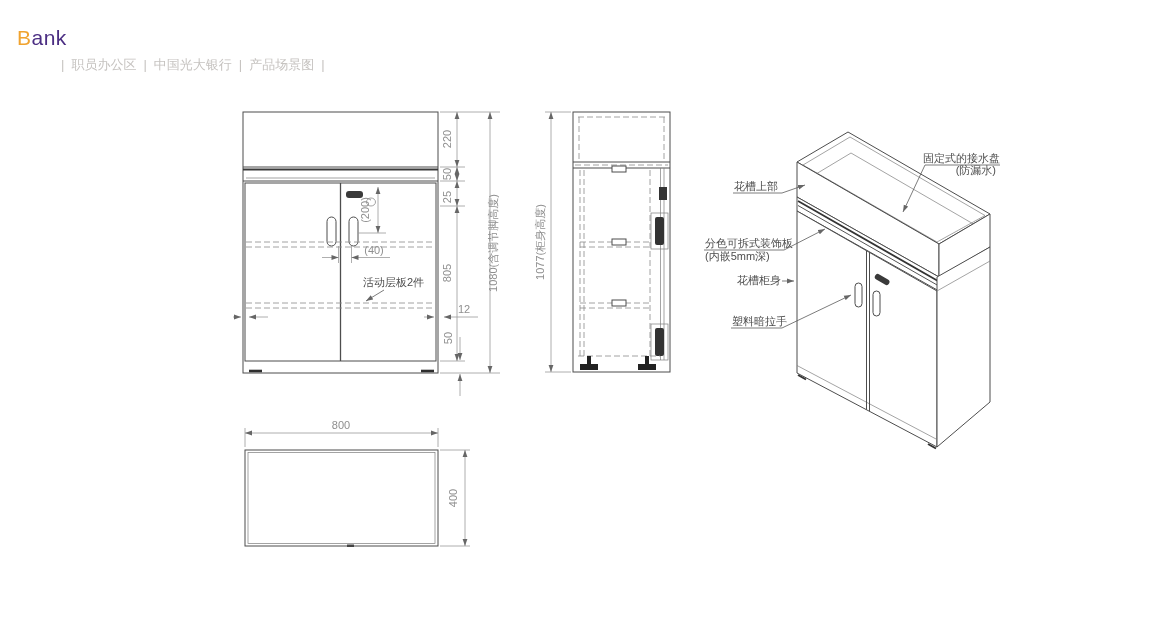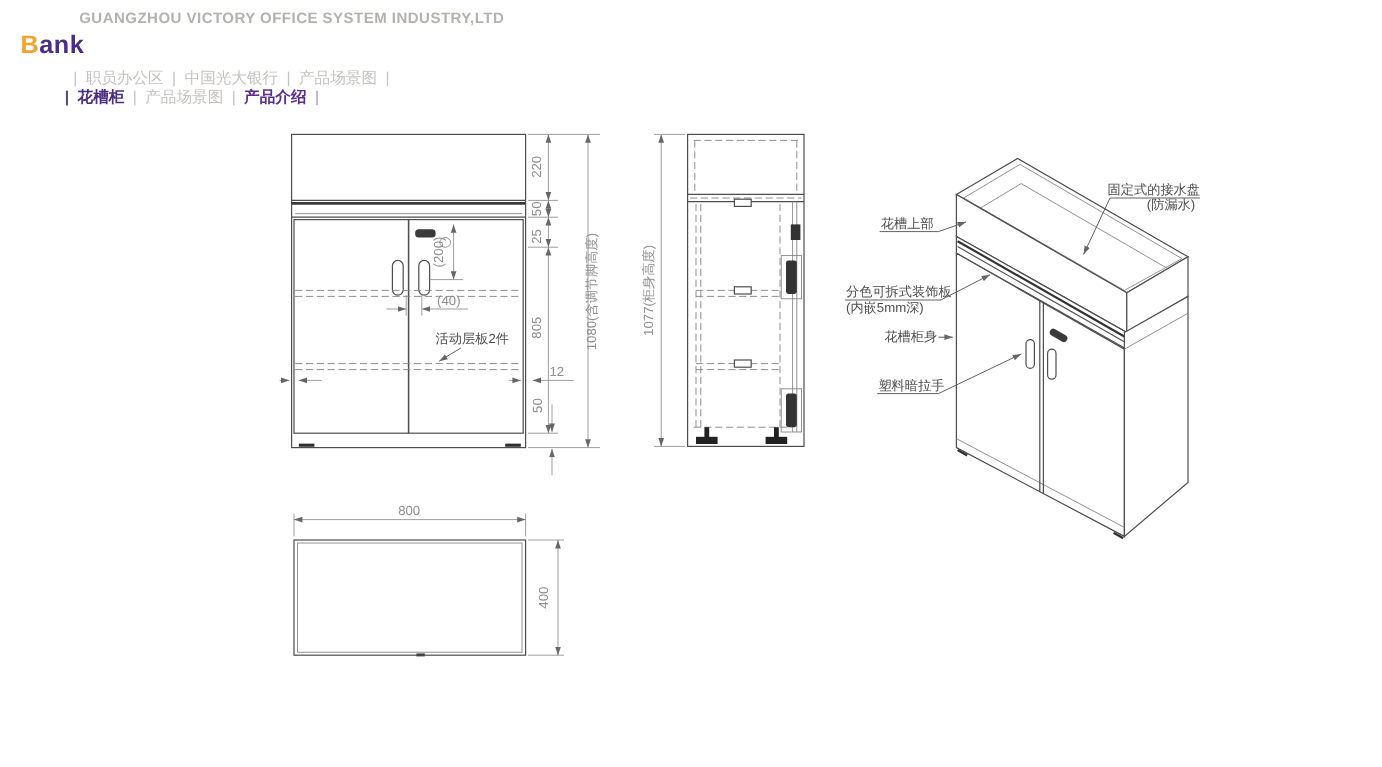--- a/index.html
+++ b/index.html
@@ -1,20 +1,20 @@
 <!DOCTYPE html>
 <html><head>
 <meta charset="utf-8">
 <style>
   html,body{margin:0;padding:0;background:#fff;width:1152px;height:639px;overflow:hidden;
     font-family:"Liberation Sans",sans-serif;}
   .abs{position:absolute;}
   #page{position:relative;width:1152px;height:639px;background:#fff;}
   .company{left:66px;top:8px;font-size:12.5px;font-weight:bold;color:#b4b1ae;letter-spacing:.4px;}
-  .logoline{left:17px;top:26px;font-size:21px;font-weight:bold;letter-spacing:.5px;}
+  .logoline{left:17px;top:26px;font-size:21px;font-weight:normal;letter-spacing:.5px;}
   .logo-b{color:#f0a32f;}
   .logo-rest{color:#4b2e83;}
   .titleline{left:66px;top:28px;font-size:17px;font-weight:bold;white-space:nowrap;}
   .bankname{color:#3c3a38;}
   .project{color:#6e619f;margin-left:8px;}
   .subtitle{color:#5b2d8e;margin-left:6px;}
   .nav{left:54px;font-size:13px;white-space:nowrap;}
   .nav1{top:56px;color:#c6c3c0;}
   .nav2{top:72px;color:#b9b6b3;}
   .sep{color:#c6c3c0;padding:0 7px;}
@@ -31,34 +31,30 @@
   .thin{stroke:#7d7d7d;stroke-width:.7;fill:none;}
   .dash{stroke:#8a8a8a;stroke-width:.8;fill:none;stroke-dasharray:6,3;}
   .dim{stroke:#9a9a9a;stroke-width:.8;fill:none;}
   .lead{stroke:#5a5a5a;stroke-width:.8;fill:none;}
 </style>
 </head>
 <body>
 
 <div id="page">
 
-  <div class="abs company">GUANGZHOU VICTORY OFFICE SYSTEM INDUSTRY,LTD</div>
 
   <div class="abs logoline">
     <span class="logo-b">B</span><span class="logo-rest">ank</span>
   </div>
 
 
   <div class="abs nav nav1">
     <span class="sep">|</span><span class="navitem">职员办公区</span><span class="sep">|</span><span class="navitem">中国光大银行</span><span class="sep">|</span><span class="navitem">产品场景图</span><span class="sep">|</span>
   </div>
 
-  <div class="abs nav nav2">
-    <span class="sep-dark">|</span><span class="nav-active1">花槽柜</span><span class="sep">|</span><span class="navitem">产品场景图</span><span class="sep">|</span><span class="nav-active2">产品介绍</span><span class="sep-purple">|</span>
-  </div>
 
   <svg class="abs" style="left:0;top:0;" width="1152" height="639" viewBox="0 0 1152 639">
     <defs>
       <marker id="arr" viewBox="0 0 10 8" refX="10" refY="4" markerWidth="9" markerHeight="7" orient="auto">
         <path d="M0,0.6 L10,4 L0,7.4 z" fill="#666"></path>
       </marker>
       <marker id="arrs" viewBox="0 0 10 8" refX="10" refY="4" markerWidth="9" markerHeight="7" orient="auto-start-reverse">
         <path d="M0,0.6 L10,4 L0,7.4 z" fill="#666"></path>
       </marker>
     </defs>

